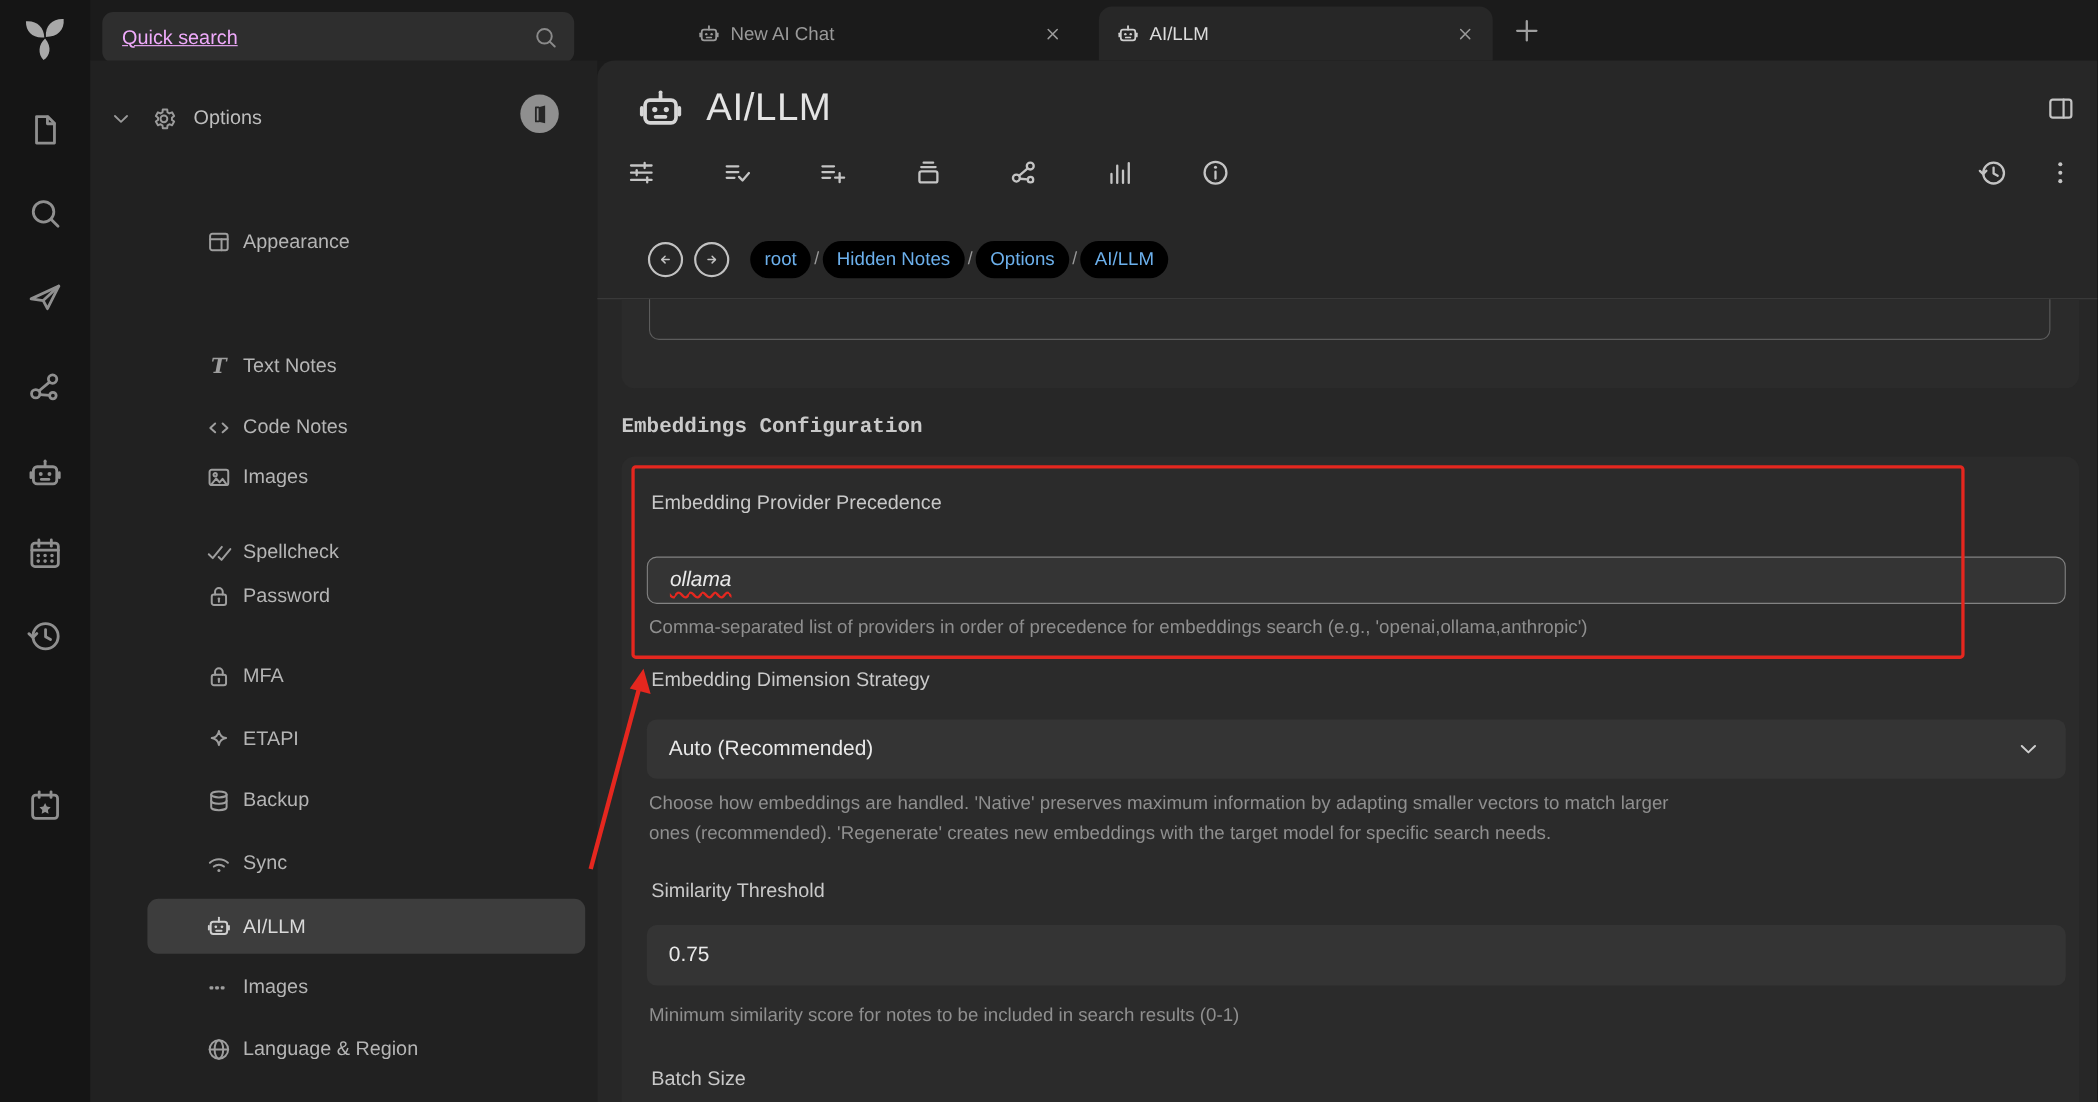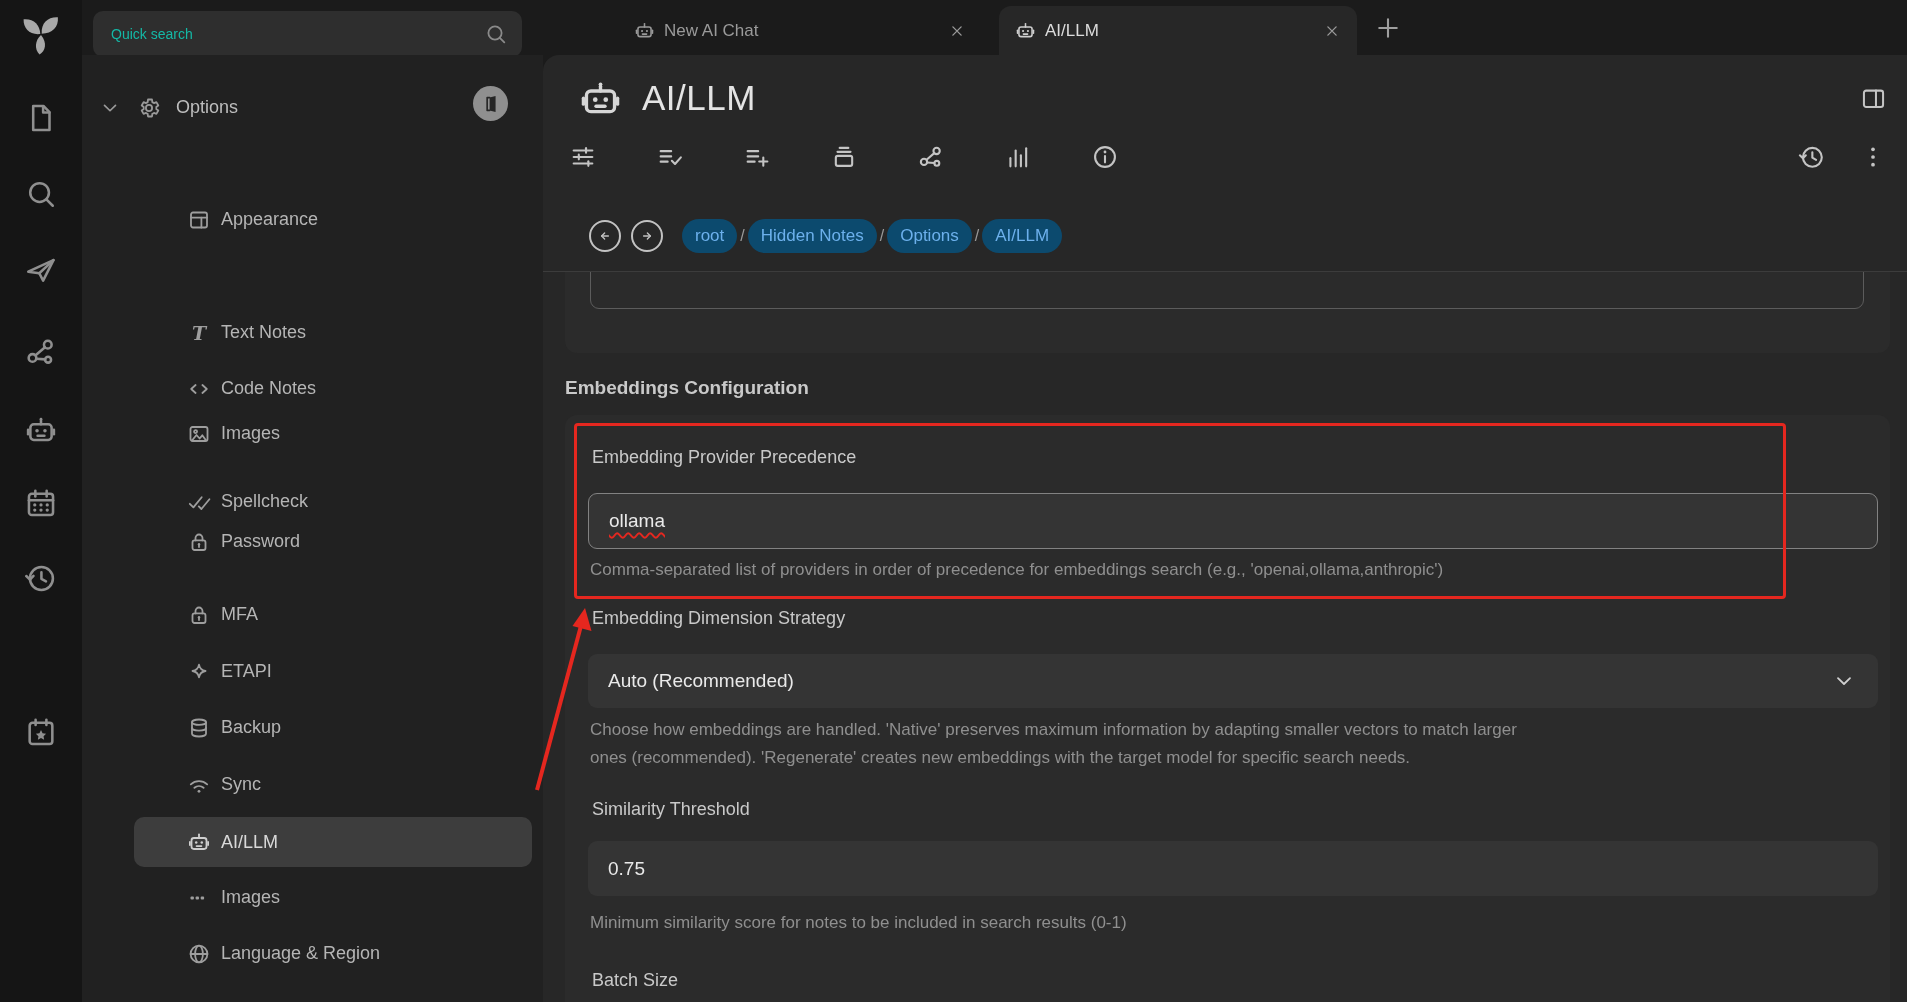--- a/index.html
+++ b/index.html
@@ -9,21 +9,21 @@
 
   
   .launcher { position:absolute; left:0; top:0; width:82px; height:1002px; background:#151515; }
   .launcher .lch { position:absolute; left:50%; transform:translate(-50%,-50%); width:34px; height:34px; color:#8f8f8f; }
   .launcher .lch svg { width:100%; height:100%; }
   .launcher .logo { color:#a8a8a8; width:44px; height:44px; }
 
   
   .topbar { position:absolute; left:82px; top:0; right:0; height:55px; background:#1b1b1b; }
   .quick-search { position:absolute; left:93px; top:11px; width:429px; height:46px; background:#2e2e2e; border-radius:10px; display:flex; align-items:center; padding:0 14px 0 18px; }
-  .quick-search .ph { color:#14b8a6; font-size:14px; flex:1; }
+  .quick-search .ph { color:#f0abfc; font-size:18px; flex:1;text-decoration:underline; }
   .quick-search .mag { width:24px; height:24px; color:#8a8a8a; }
   .tab { position:absolute; top:6px; height:49px; display:flex; align-items:center; color:#9a9a9a; font-size:17px; }
   .tab .ticon { width:21px; height:21px; margin-right:9px; color:#9a9a9a; flex:none; }
   .tab .tclose { width:18px; height:18px; color:#9a9a9a; margin-left:auto; }
   .tab1 { left:538px; width:360px; padding:0 14px;text-align:center; }
   .tab-active { left:917px; width:358px; background:#272727; border-radius:12px 12px 0 0; padding:0 16px; color:#dcdcdc; }
   .tab-active .ticon { color:#cfcfcf; }
   .tab-plus { position:absolute; left:1292px; top:14px; width:28px; height:28px; color:#9f9f9f; }
 
   
@@ -49,29 +49,29 @@
   .note-title { font-size:35px; color:#e4e4e4; letter-spacing:.5px; }
   .ribbon { position:absolute; left:0; top:78px; right:0; height:48px; }
   .rbtn { position:absolute; top:10px; width:28px; height:28px; color:#c4c4c4; }
   .rbtn svg { width:100%; height:100%; }
   .split-toggle { position:absolute; right:20px; top:-48px; width:27px; height:27px; color:#c4c4c4; }
   .hist-btn { right:81px; } .kebab-btn { right:20px; }
 
   .crumb-row { position:absolute; left:0; top:155px; right:0; height:52px; display:flex; align-items:center; }
   .nav-circle { width:32px; height:32px; border:2px solid #c2c2c2; border-radius:50%; color:#c2c2c2; display:flex; align-items:center; justify-content:center; flex:none; }
   .nav-circle svg { width:18px; height:18px; }
-  .crumb-pill { background:#0c4a6e; border-radius:17px; height:34px; display:flex; align-items:center; padding:0 13px; color:#6cb0ec; font-size:17px; white-space:nowrap; }
+  .crumb-pill { background:#000000; border-radius:17px; height:34px; display:flex; align-items:center; padding:0 13px; color:#6cb0ec; font-size:17px; white-space:nowrap; }
   .crumb-sep { color:#9a9a9a; font-size:16px; padding:0 3px; }
 
   
   .scroll-region { position:absolute; left:0; right:0; top:216px; bottom:0; border-top:1px solid #3c3c3c; overflow:hidden; }
   .card { position:absolute; background:#2b2b2b; border-radius:12px; }
   .card-prev { left:22px; top:-20px; width:1325px; height:101px; }
   .model-hint-box { position:absolute; left:25px; top:-22px; width:1274px; height:79px; border:1px solid #5c5c5c; border-radius:9px; }
-  .section-heading { position:absolute; left:22px; top:105px; font-size:19px; font-weight:bold; color:#c9c9c9; }
+  .section-heading { position:absolute; left:22px; top:105px; font-size:19px; font-weight:bold; color:#c9c9c9;font-family:Liberation Mono, monospace; }
   .card-main { left:22px; top:143px; width:1325px; height:800px; }
 
   .fld-label { position:absolute; left:49px; font-size:18px; color:#c9c9c9; }
   .fld-desc { position:absolute; left:47px; font-size:17px; color:#8f8f8f; }
   .txt-input { position:absolute; left:45px; width:1290px; background:#343434; border-radius:9px; display:flex; align-items:center; padding:0 20px; font-size:19px; color:#e9e9e9; }
   .input-bordered { border:1.5px solid #828282; }
   .ollama-val { text-decoration:underline; text-decoration-style:wavy; text-decoration-color:#e5271f; text-decoration-thickness:1.5px; text-underline-offset:5px; }
   .sel { justify-content:flex-start; }
   .sel .chev { position:absolute; right:22px; width:24px; height:24px; color:#cfcfcf; }
 
@@ -449,21 +449,21 @@
         <div class="model-hint-box">
           
         </div>
       </div>
 
       <div class="section-heading">Embeddings Configuration</div>
 
       <div class="card card-main"></div>
 
       <div class="fld-label" style="top:175px">Embedding Provider Precedence</div>
-      <div class="txt-input input-bordered" style="top:221px; height:56px;">
+      <div class="txt-input input-bordered" style="top:234px; height:43px;font-style:italic;">
         <span class="ollama-val">ollama</span>
       </div>
       <div class="fld-desc" style="top:288px">Comma-separated list of providers in order of precedence for embeddings search (e.g., 'openai,ollama,anthropic')</div>
 
       <div class="redbox"></div>
 
       <div class="fld-label" style="top:336px">Embedding Dimension Strategy</div>
       <div class="txt-input sel" style="top:382px; height:54px;">
         <span>Auto (Recommended)</span>
         <span class="chev"><svg viewBox="0 0 24 24" fill="none" stroke="currentColor" stroke-width="1.8" stroke-linecap="round" stroke-linejoin="round">

